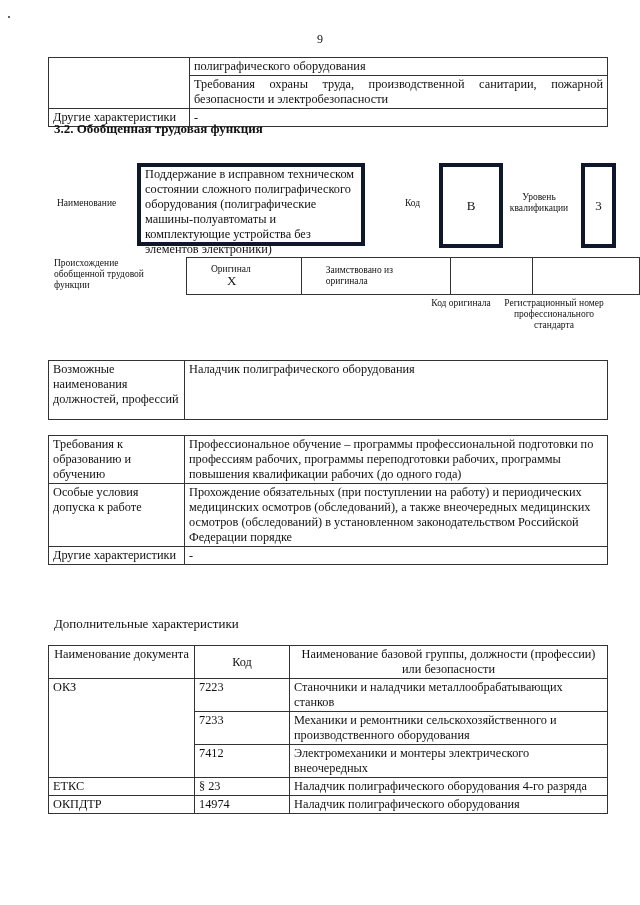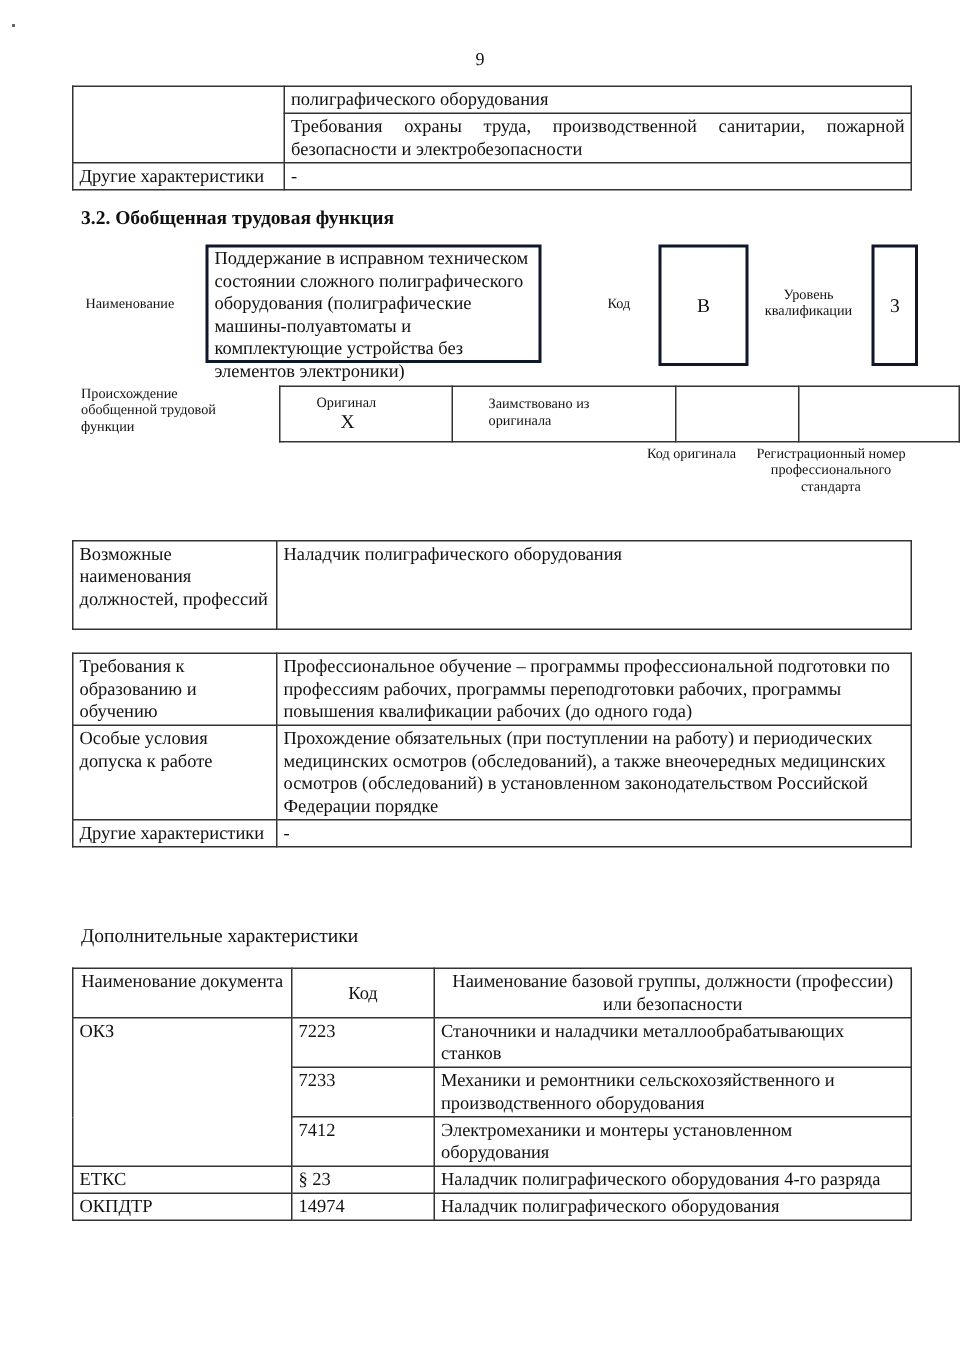--- a/index.html
+++ b/index.html
@@ -4,23 +4,23 @@
 <style>
   html, body { margin:0; padding:0; background:#ffffff; }
   body { width:640px; height:905px; position:relative; overflow:hidden;
          font-family:"Liberation Serif", "DejaVu Serif", serif; color:#111; }
   .abs { position:absolute; }
   .pagenum { left:0; width:640px; top:32px; text-align:center; font-size:12px; }
   table { border-collapse:collapse; position:absolute; }
   td { border:1px solid #333; vertical-align:top; padding:1px 4px; font-size:12.3px; line-height:15px; }
   .t1 { left:48px; top:57px; width:560px; }
   .just { text-align:justify; }
-  .heading { left:54px; top:137px; font-weight:bold; font-size:13px; }
+  .heading { left:54px; top:121px; font-weight:bold; font-size:13px; }
   .small { font-size:9.5px; line-height:11px; }
-  .box { border:2px solid #0f172a; }
+  .box { border:4px solid #0f172a; }
   .namebox { left:137px; top:163px; width:212px; height:75px; padding:0 4px; font-size:12.3px; line-height:15px; }
   .codebox { left:439px; top:163px; width:56px; height:77px; display:flex; align-items:center; justify-content:center; font-size:13px; }
   .levelbox { left:581px; top:163px; width:27px; height:77px; display:flex; align-items:center; justify-content:center; font-size:13px; }
   .origin-tbl { left:186px; top:257px; }
   .origin-tbl td { height:36px; vertical-align:middle; font-size:9.5px; line-height:11px; padding:0 24px; }
   .t2 { left:48px; top:360px; width:560px; }
   .t3 { left:48px; top:435px; width:560px; }
   .subheading { left:54px; top:616px; font-size:13px; }
   .t4 { left:48px; top:645px; width:560px; }
   .center { text-align:center; }
@@ -113,21 +113,21 @@
     <td rowspan="3">ОКЗ</td>
     <td>7223</td>
     <td>Станочники и наладчики металлообрабатывающих станков</td>
   </tr>
   <tr>
     <td>7233</td>
     <td>Механики и ремонтники сельскохозяйственного и производственного оборудования</td>
   </tr>
   <tr>
     <td>7412</td>
-    <td>Электромеханики и монтеры установленном оборудования</td>
+    <td>Электромеханики и монтеры электрического внеочередных</td>
   </tr>
   <tr>
     <td>ЕТКС</td>
     <td>§ 23</td>
     <td>Наладчик полиграфического оборудования 4-го разряда</td>
   </tr>
   <tr>
     <td>ОКПДТР</td>
     <td>14974</td>
     <td>Наладчик полиграфического оборудования</td>

